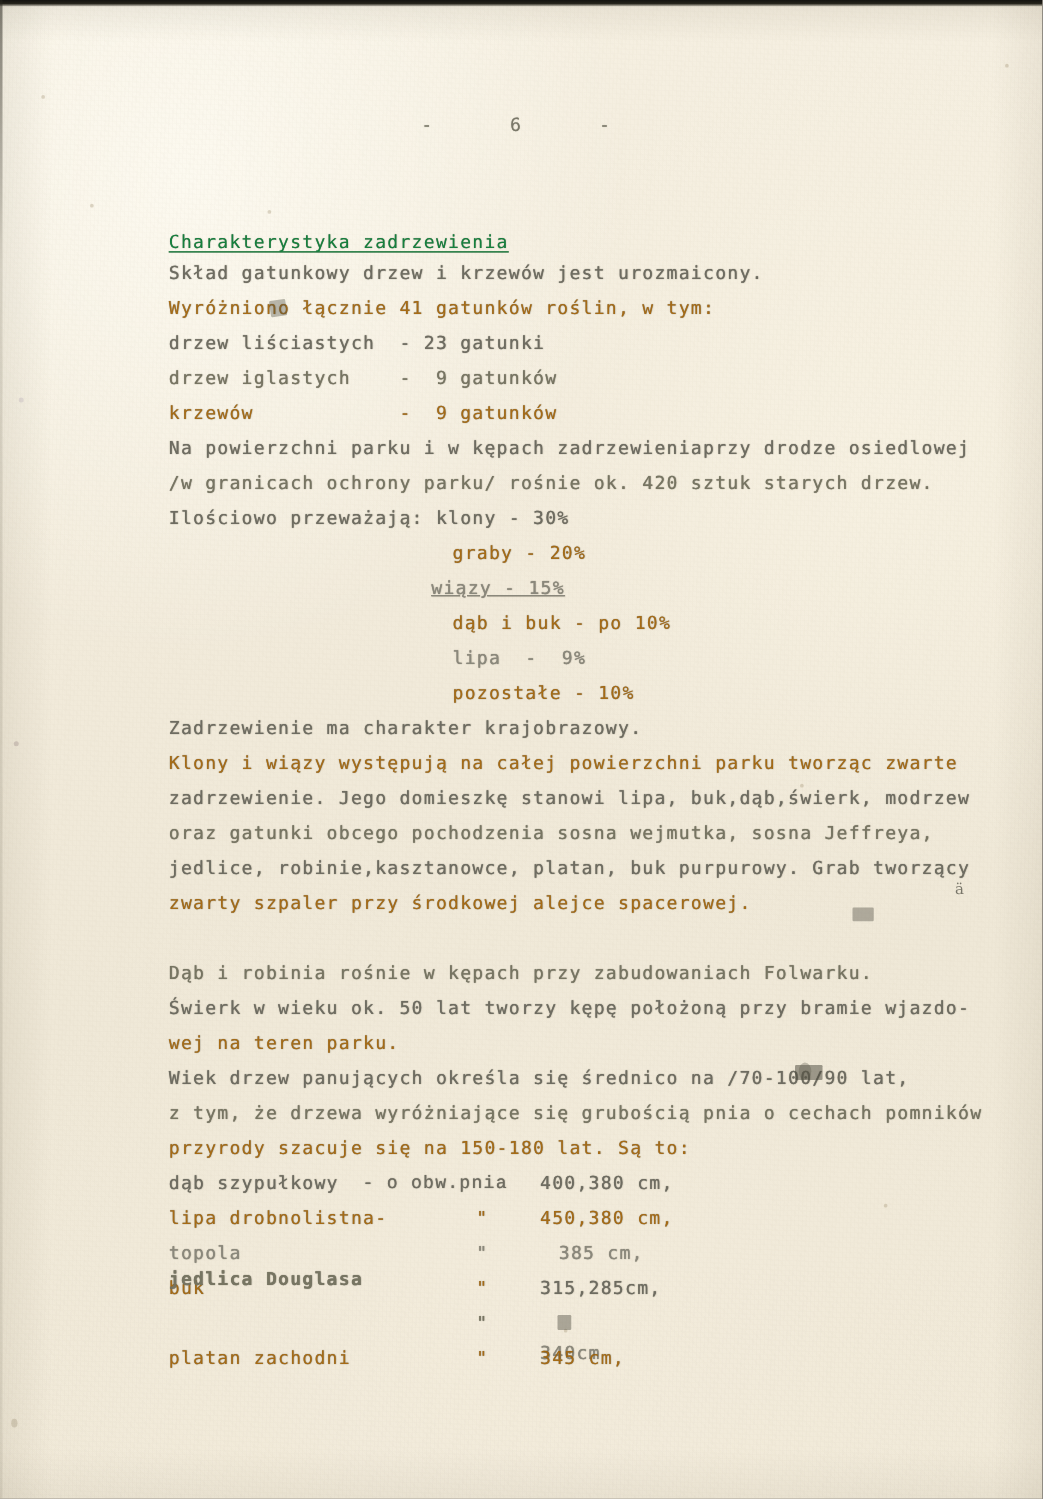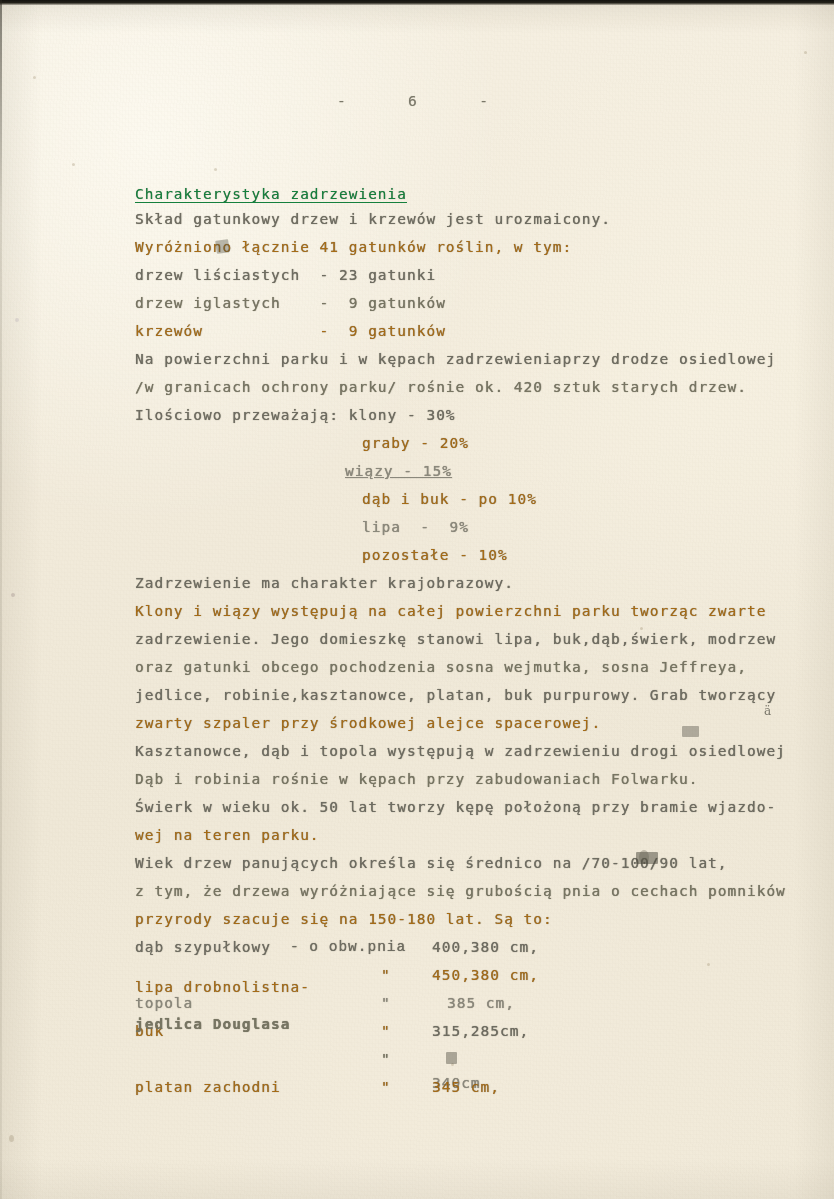--- a/index.html
+++ b/index.html
@@ -176,33 +176,32 @@
     <div class="line fade-a" style="left:362px; top:492px;">dąb i buk - po 10%</div>
     <div class="line fade-c" style="left:362px; top:520px;">lipa  -  9%</div>
     <div class="line fade-a" style="left:362px; top:548px;">pozostałe - 10%</div>
 
     <div class="line" style="left:135px; top:576px;">Zadrzewienie ma charakter krajobrazowy.</div>
     <div class="line fade-a" style="left:135px; top:604px;">Klony i wiązy występują na całej powierzchni parku tworząc zwarte</div>
     <div class="line" style="left:135px; top:632px;">zadrzewienie. Jego domieszkę stanowi lipa, buk,dąb,świerk, modrzew</div>
     <div class="line fade-b" style="left:135px; top:660px;">oraz gatunki obcego pochodzenia sosna wejmutka, sosna Jeffreya,</div>
     <div class="line" style="left:135px; top:688px;">jedlice, robinie,kasztanowce, platan, buk purpurowy. Grab tworzący</div>
     <div class="line fade-a" style="left:135px; top:716px;">zwarty szpaler przy środkowej alejce spacerowej.</div>
-    <div class="line" style="left:135px; top:744px;">Kasztanowce, dąb i topola występują w zadrzewieniu drogi osiedlowej</div>
     <div class="line fade-b" style="left:135px; top:772px;text-align:right;">Dąb i robinia rośnie w kępach przy zabudowaniach Folwarku.</div>
     <div class="line" style="left:135px; top:800px;">Świerk w wieku ok. 50 lat tworzy kępę położoną przy bramie wjazdo-</div>
     <div class="line fade-a" style="left:135px; top:828px;">wej na teren parku.</div>
     <div class="line" style="left:135px; top:856px;">Wiek drzew panujących określa się średnico na /70-100/90 lat,</div>
     <div class="line fade-b" style="left:135px; top:884px;">z tym, że drzewa wyróżniające się grubością pnia o cechach pomników</div>
     <div class="line fade-a" style="left:135px; top:912px;">przyrody szacuje się na 150-180 lat. Są to:</div>
 
     <div class="line" style="left:135px; top:940px;">dąb szypułkowy</div>
     <div class="line" style="left:290px; top:940px;font-family:Liberation Mono, monospace;">- o obw.pnia</div>
     <div class="line" style="left:432px; top:940px;">400,380 cm,</div>
 
-    <div class="line fade-a" style="left:135px; top:968px;margin-top:12px;">lipa drobnolistna-</div>
+    <div class="line fade-a" style="left:135px; top:968px;">lipa drobnolistna-</div>
     <div class="line fade-a" style="left:381px; top:968px;">"</div>
     <div class="line fade-a" style="left:432px; top:968px;">450,380 cm,</div>
 
     <div class="line fade-c" style="left:135px; top:996px;">topola</div>
     <div class="line fade-c" style="left:381px; top:996px;">"</div>
     <div class="line fade-c" style="left:447px; top:996px;">385 cm,</div>
 
     <div class="line fade-a" style="left:135px; top:1024px;">buk</div>
     <div class="line fade-a" style="left:381px; top:1024px;">"</div>
     <div class="line" style="left:432px; top:1024px;">315,285cm,</div>

